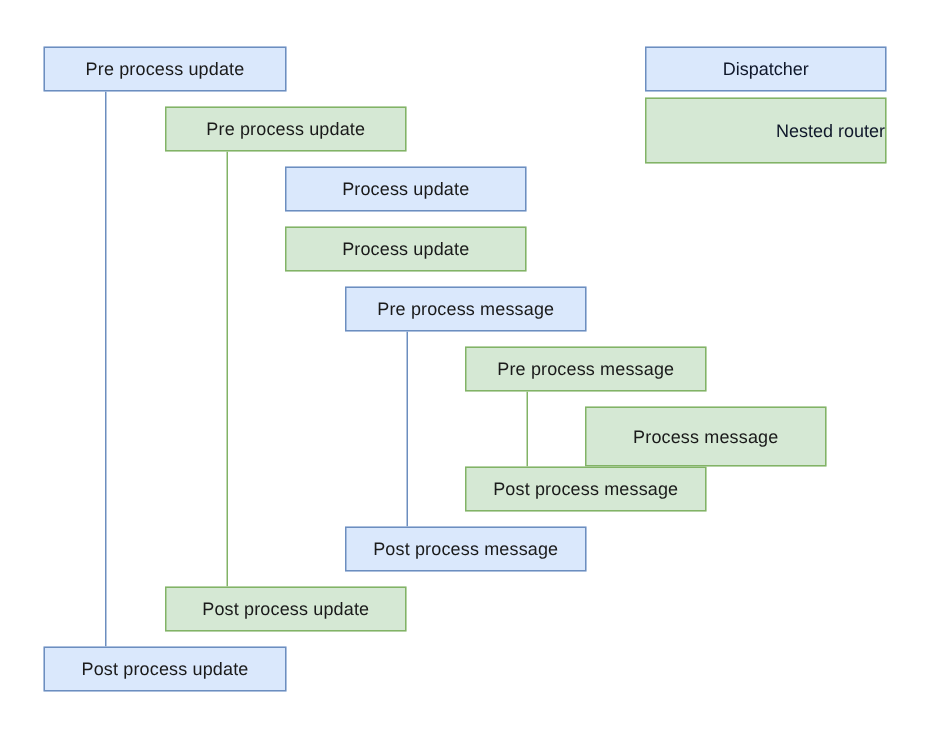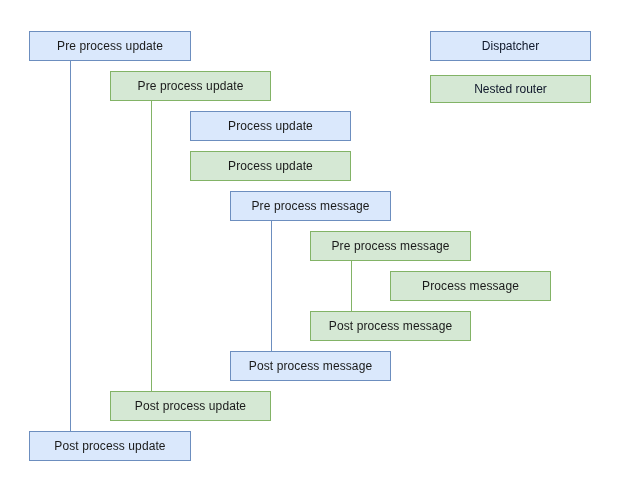--- a/index.html
+++ b/index.html
@@ -100,37 +100,37 @@
       </div>
       <div class="node router" style="left: 190px; top: 151px; width: 161px; height: 30px;">
         <span>Process update</span>
       </div>
       <div class="node dispatcher" style="left: 230px; top: 191px; width: 161px; height: 30px;">
         <span>Pre process message</span>
       </div>
       <div class="node router" style="left: 310px; top: 231px; width: 161px; height: 30px;">
         <span>Pre process message</span>
       </div>
-      <div class="node router" style="left: 390px; top: 271px; width: 161px; height: 30px;">
+      <div class="node router" style="left: 390px; top: 271px; width: 161px; height: 40px;">
         <span>Process message</span>
       </div>
       <div class="node router" style="left: 310px; top: 311px; width: 161px; height: 30px;">
         <span>Post process message</span>
       </div>
       <div class="node dispatcher" style="left: 230px; top: 351px; width: 161px; height: 30px;">
         <span>Post process message</span>
       </div>
       <div class="node router" style="left: 110px; top: 391px; width: 161px; height: 30px;">
         <span>Post process update</span>
       </div>
       <div class="node dispatcher" style="left: 29px; top: 431px; width: 162px; height: 30px;">
         <span>Post process update</span>
       </div>
     </div>
   <div id="legend-layer">
       <div class="legend-item dispatcher" style="left: 430px; top: 31px; width: 161px; height: 30px;">
         <span>Dispatcher</span>
       </div>
-      <div class="legend-item router" style="left: 430px; top: 75px; width: 161px; height: 28px;">
+      <div class="legend-item router" style="left: 430px; top: 65px; width: 161px; height: 44px; justify-content: flex-end;">
         <span>Nested router</span>
       </div>
     </div>
 </div>
 
 </body></html>

